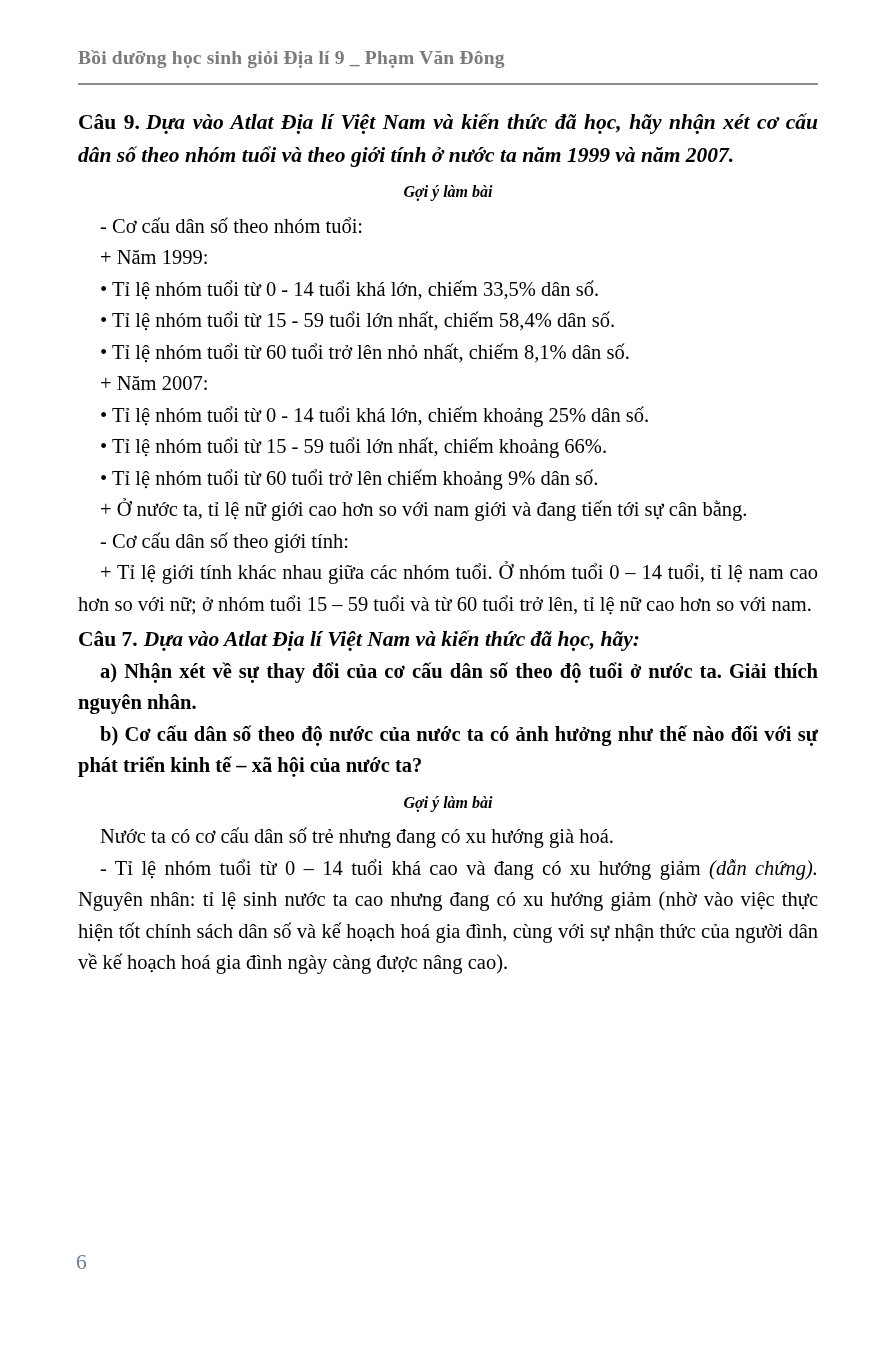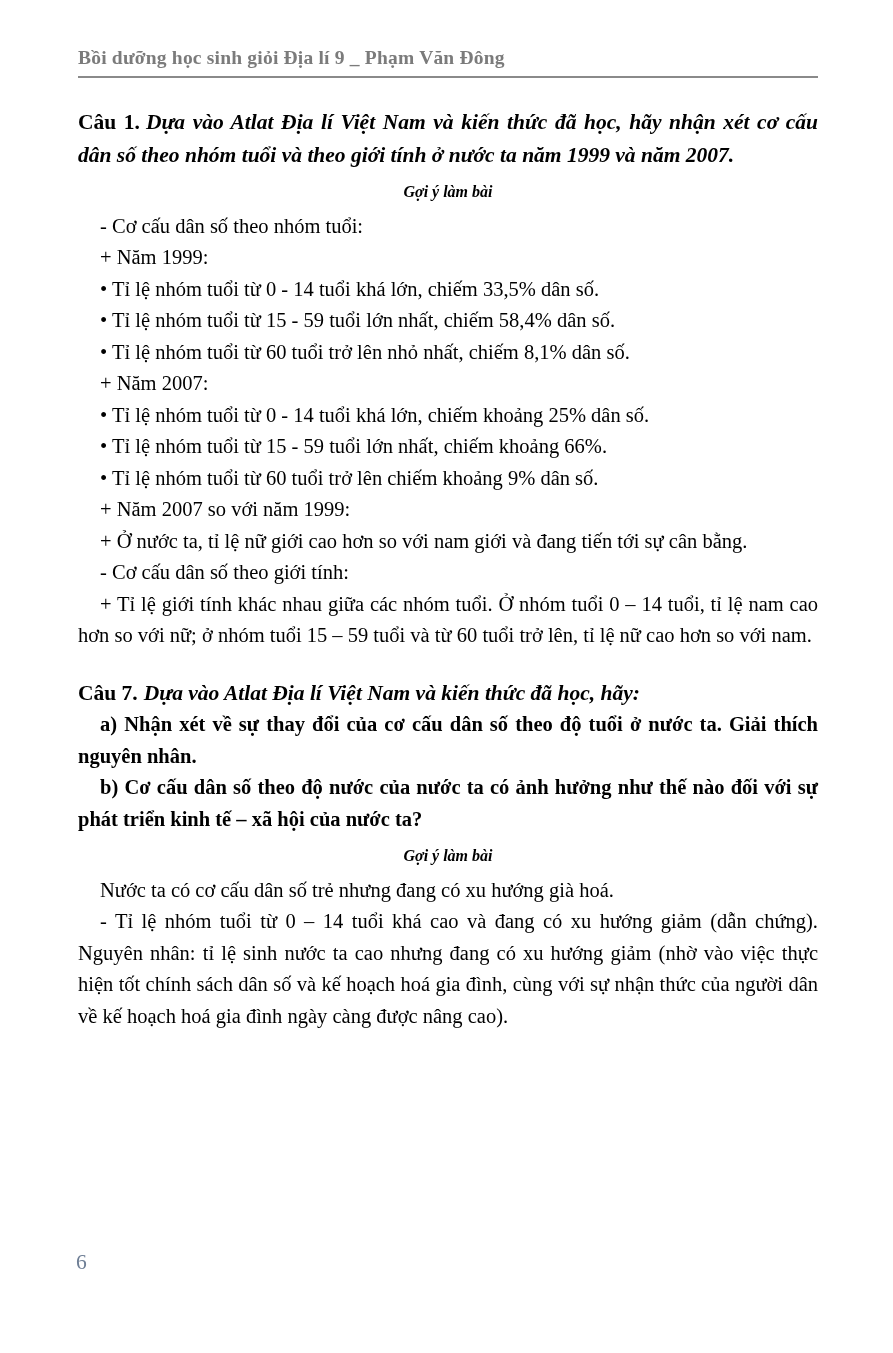--- a/index.html
+++ b/index.html
@@ -14,21 +14,21 @@
   }
   .running-header {
     position: absolute;
     left: 78px;
     top: 47px;
     width: 740px;
     font-weight: bold;
     font-size: 19.5px;
     letter-spacing: 0.2px;
     color: #7b7b7b;
-    padding-bottom: 7px;
+    padding-bottom: 14px;
     border-bottom: 2px solid #8a8a8a;
   }
   .content {
     position: absolute;
     left: 78px;
     top: 106px;
     width: 740px;
     font-size: 20.5px;
     line-height: 31.5px;
   }
@@ -53,61 +53,60 @@
     text-align: justify;
     text-indent: 22px;
   }
   p.para.indent-lg { text-indent: 30px; }
   p.sub-item {
     margin: 0;
     font-weight: bold;
     text-align: justify;
     text-indent: 22px;
   }
-  .q7-section { margin-top: 25px; }
+  .q7-section { margin-top: 3px; }
   .answer-heading {
     margin: 0;
     font-style: italic;
     text-indent: 22px;
     text-align: justify;
   }
-  .seg-italic { }
+  .seg-italic { font-style: italic; }
   .page-number {
     position: absolute;
     left: 76px;
     top: 1250px;
     font-size: 21.5px;
     color: #6e7e95;
   }
 </style>
 </head>
 <body>
 
 <div class="page">
 
   <div class="running-header">
     <span>Bồi dưỡng học sinh giỏi Địa lí 9 _ Phạm Văn Đông</span>
   </div>
 
   <div class="content">
 
-    <p class="q-heading"><span class="q-label">Câu 1.</span><span class="q-title">Dựa vào Atlat Địa lí Việt Nam và kiến thức đã học, hãy nhận xét cơ cấu dân số theo nhóm tuổi và theo giới tính ở nước ta năm 1999 và năm 2007.</span></p>
+    <p class="q-heading"><span class="q-label">Câu 9.</span><span class="q-title">Dựa vào Atlat Địa lí Việt Nam và kiến thức đã học, hãy nhận xét cơ cấu dân số theo nhóm tuổi và theo giới tính ở nước ta năm 1999 và năm 2007.</span></p>
 
     <p class="guide-heading">Gợi ý làm bài</p>
 
     <p class="para">- Cơ cấu dân số theo nhóm tuổi:</p>
     <p class="para">+ Năm 1999:</p>
     <p class="para">• Tỉ lệ nhóm tuổi từ 0 - 14 tuổi khá lớn, chiếm 33,5% dân số.</p>
     <p class="para">• Tỉ lệ nhóm tuổi từ 15 - 59 tuổi lớn nhất, chiếm 58,4% dân số.</p>
     <p class="para">• Tỉ lệ nhóm tuổi từ 60 tuổi trở lên nhỏ nhất, chiếm 8,1% dân số.</p>
     <p class="para">+ Năm 2007:</p>
     <p class="para">• Tỉ lệ nhóm tuổi từ 0 - 14 tuổi khá lớn, chiếm khoảng 25% dân số.</p>
     <p class="para">• Tỉ lệ nhóm tuổi từ 15 - 59 tuổi lớn nhất, chiếm khoảng 66%.</p>
     <p class="para">• Tỉ lệ nhóm tuổi từ 60 tuổi trở lên chiếm khoảng 9% dân số.</p>
-    <p class="para">+ Năm 2007 so với năm 1999:</p>
     <p class="para">+ Ở nước ta, tỉ lệ nữ giới cao hơn so với nam giới và đang tiến tới sự cân bằng.</p>
     <p class="para">- Cơ cấu dân số theo giới tính:</p>
     <p class="para">+ Tỉ lệ giới tính khác nhau giữa các nhóm tuổi. Ở nhóm tuổi 0 – 14 tuổi, tỉ lệ nam cao hơn so với nữ; ở nhóm tuổi 15 – 59 tuổi và từ 60 tuổi trở lên, tỉ lệ nữ cao hơn so với nam.</p>
 
     <div class="q7-section">
       <p class="q-heading"><span class="q-label">Câu 7.</span><span class="q-title">Dựa vào Atlat Địa lí Việt Nam và kiến thức đã học, hãy:</span></p>
 
       <p class="sub-item">a) Nhận xét về sự thay đổi của cơ cấu dân số theo độ tuổi ở nước ta. Giải thích nguyên nhân.</p>
       <p class="sub-item">b) Cơ cấu dân số theo độ nước của nước ta có ảnh hưởng như thế nào đối với sự phát triển kinh tế – xã hội của nước ta?</p>
 

